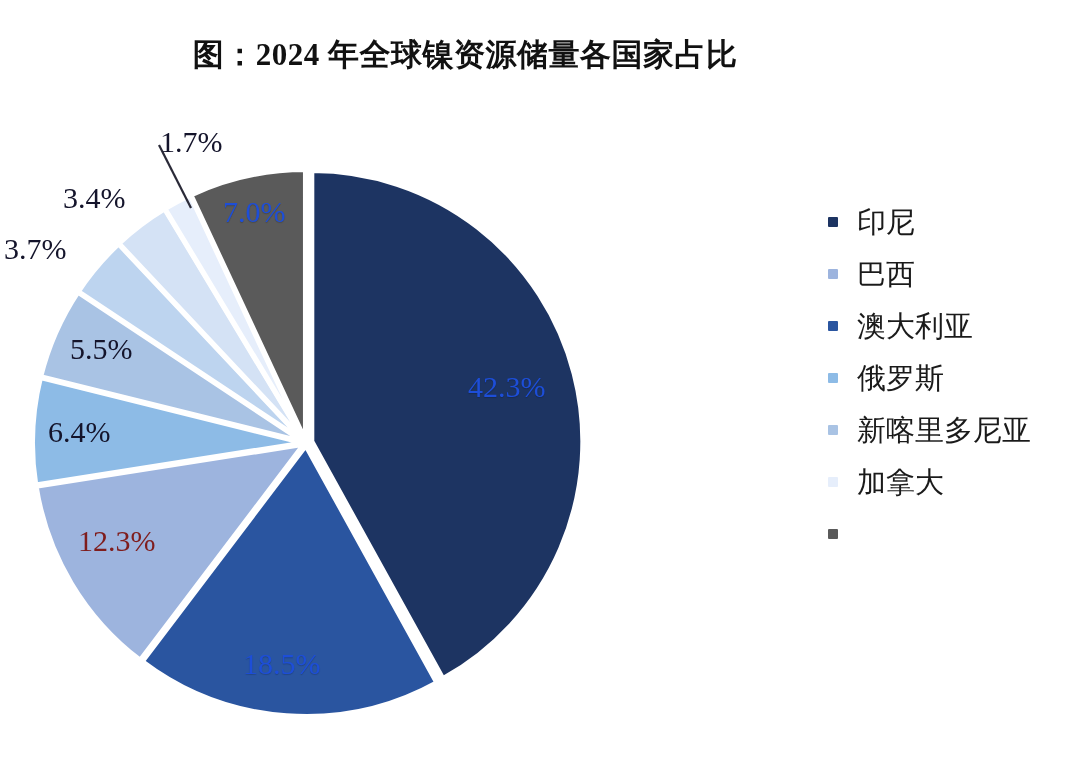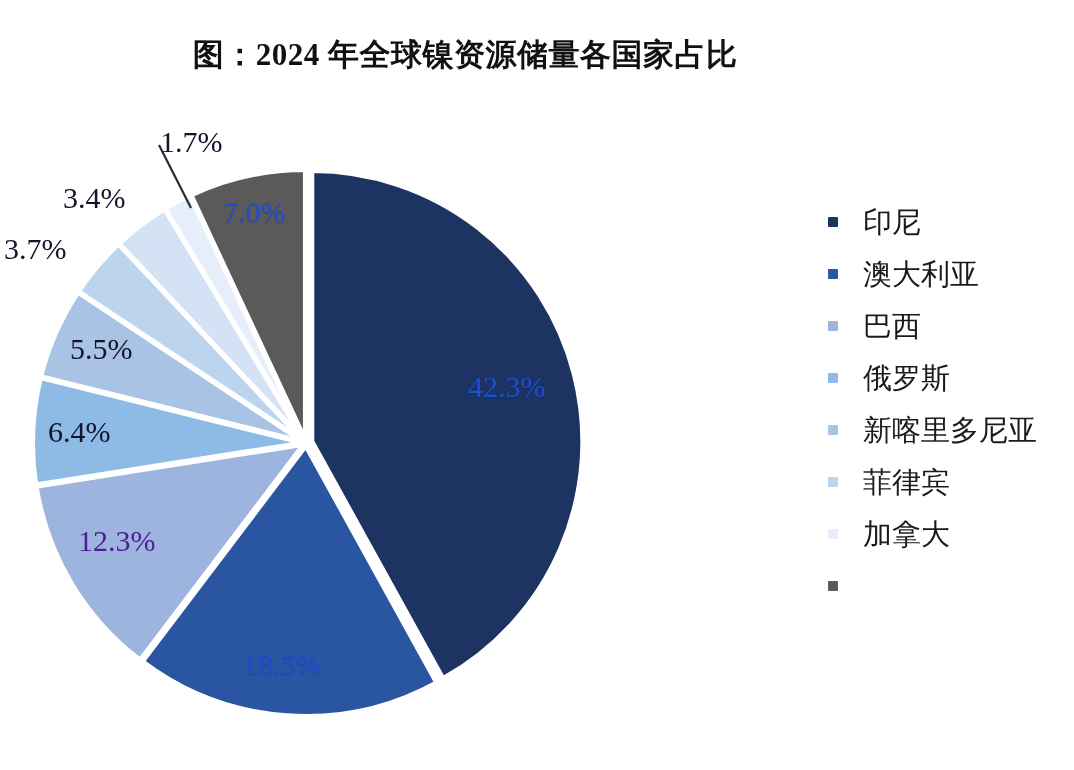--- a/index.html
+++ b/index.html
@@ -57,38 +57,37 @@
     font-family: "Liberation Serif", "DejaVu Serif", serif;
     font-size: 30px;
     white-space: nowrap;
     line-height: 1;
   }
   .slice-label.inside-light {
     color: #1d4ed8;
     text-shadow: 0 1px 1px rgba(0,0,0,0.18);
   }
   .slice-label.inside-dark {
-    color: #4c1d95;
+    color: #7f1d1d;
   }
   .slice-label.outside {
     color: #14142b;
     text-align: center;
   }
 
   #legend {
     position: absolute;
     left: 828px;
     top: 196px;
     width: 244px;
   }
   .legend-row {
     display: flex;
     align-items: center;
     height: 52px;
-    gap: 6px;
   }
   .legend-swatch {
     width: 10px;
     height: 10px;
     flex: 0 0 10px;
     margin-right: 19px;
     border-radius: 1px;
   }
   .legend-text {
     font-family: "Liberation Sans", "DejaVu Sans", sans-serif;
@@ -151,43 +150,39 @@
   </div>
 
   <div id="legend">
 
     <div class="legend-row">
       <span class="legend-swatch" style="background:#1d3462"></span>
       <span class="legend-text">印尼</span>
     </div>
 
     <div class="legend-row">
-      <span class="legend-swatch" style="background:#2a55a0"></span>
-      <span class="legend-text">澳大利亚</span>
+      <span class="legend-swatch" style="background:#9db4de"></span>
+      <span class="legend-text">巴西</span>
     </div>
 
     <div class="legend-row">
-      <span class="legend-swatch" style="background:#9db4de"></span>
-      <span class="legend-text">巴西</span>
+      <span class="legend-swatch" style="background:#2a55a0"></span>
+      <span class="legend-text">澳大利亚</span>
     </div>
 
     <div class="legend-row">
       <span class="legend-swatch" style="background:#8dbbe6"></span>
       <span class="legend-text">俄罗斯</span>
     </div>
 
     <div class="legend-row">
       <span class="legend-swatch" style="background:#a9c3e4"></span>
       <span class="legend-text">新喀里多尼亚</span>
     </div>
 
-    <div class="legend-row">
-      <span class="legend-swatch" style="background:#bdd4ef"></span>
-      <span class="legend-text">菲律宾</span>
-    </div>
 
 
     <div class="legend-row">
       <span class="legend-swatch" style="background:#e6eefb"></span>
       <span class="legend-text">加拿大</span>
     </div>
 
     <div class="legend-row">
       <span class="legend-swatch" style="background:#5a5a5a"></span>
     </div>

